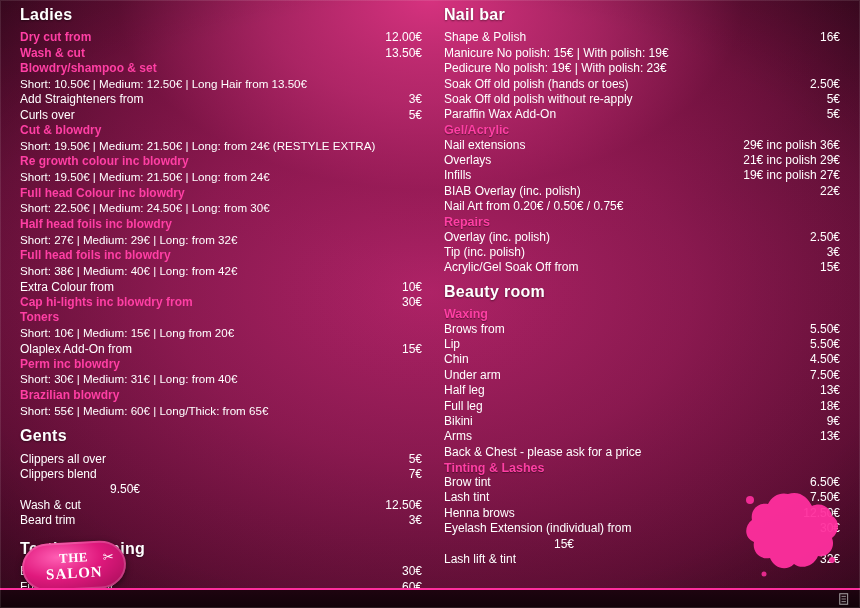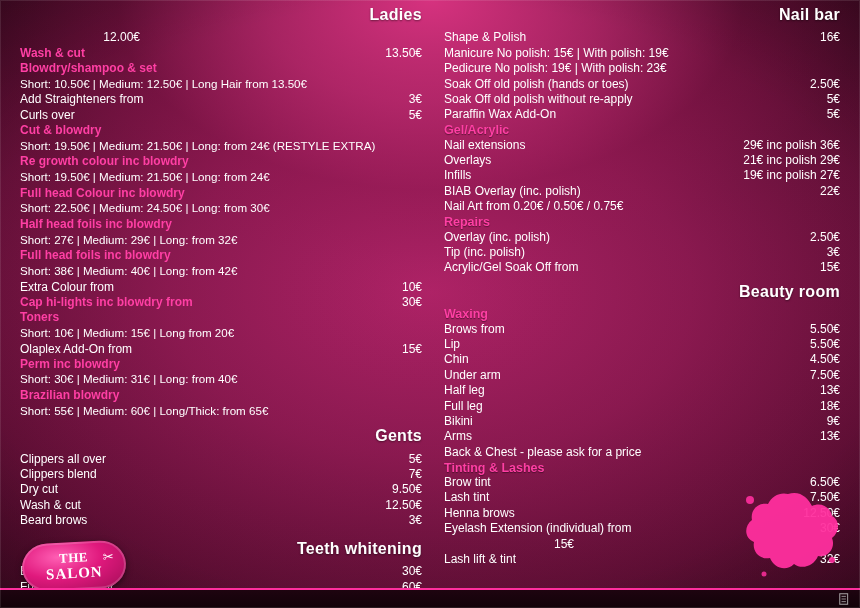--- a/index.html
+++ b/index.html
@@ -36,21 +36,21 @@
     padding: 4px 12px 0 12px;
   }
   .col {
     position: relative;
     width: 50%;
     padding: 0 8px;
   }
   .col-right { padding-left: 14px; }
 
   h2.section-title {
-    text-align: right;
+    text-align: left;
     font-size: 16px;
     font-weight: bold;
     margin: 2px 0 6px 0;
     letter-spacing: 0.3px;
     color: #ffffff;
     text-shadow: 0 1px 2px rgba(0,0,0,0.45);
   }
   h3.group-head {
     color: #ff3fa4;
     font-weight: bold;
@@ -143,20 +143,21 @@
 <body>
 
 <div id="page">
 
   <div class="cols">
 
     <div class="col col-left">
       <h2 class="section-title">Ladies</h2>
       <div id="ladies-blocks">
           <div class="row bold">
+            <span class="label">Dry cut from</span>
             <span class="price">12.00€</span>
           </div>
           <div class="row bold">
             <span class="label">Wash &amp; cut</span>
             <span class="price">13.50€</span>
           </div>
           <div class="row bold">
             <span class="label">Blowdry/shampoo &amp; set</span>
             <span class="price"></span>
           </div>
@@ -228,29 +229,28 @@
       <div id="gents-blocks">
           <div class="row">
             <span class="label">Clippers all over</span>
             <span class="price">5€</span>
           </div>
           <div class="row">
             <span class="label">Clippers blend</span>
             <span class="price">7€</span>
           </div>
           <div class="row">
-            <span class="label">Dry cut</span>
             <span class="price">9.50€</span>
           </div>
           <div class="row">
             <span class="label">Wash &amp; cut</span>
             <span class="price">12.50€</span>
           </div>
           <div class="row">
-            <span class="label">Beard brows</span>
+            <span class="label">Beard trim</span>
             <span class="price">3€</span>
           </div>
         </div>
 
       <div class="spacer-m"></div>
       <h2 class="section-title">Teeth whitening</h2>
       <div id="teeth-blocks">
           <div class="row">
             <span class="label">Express 30 mins</span>
             <span class="price">30€</span>

